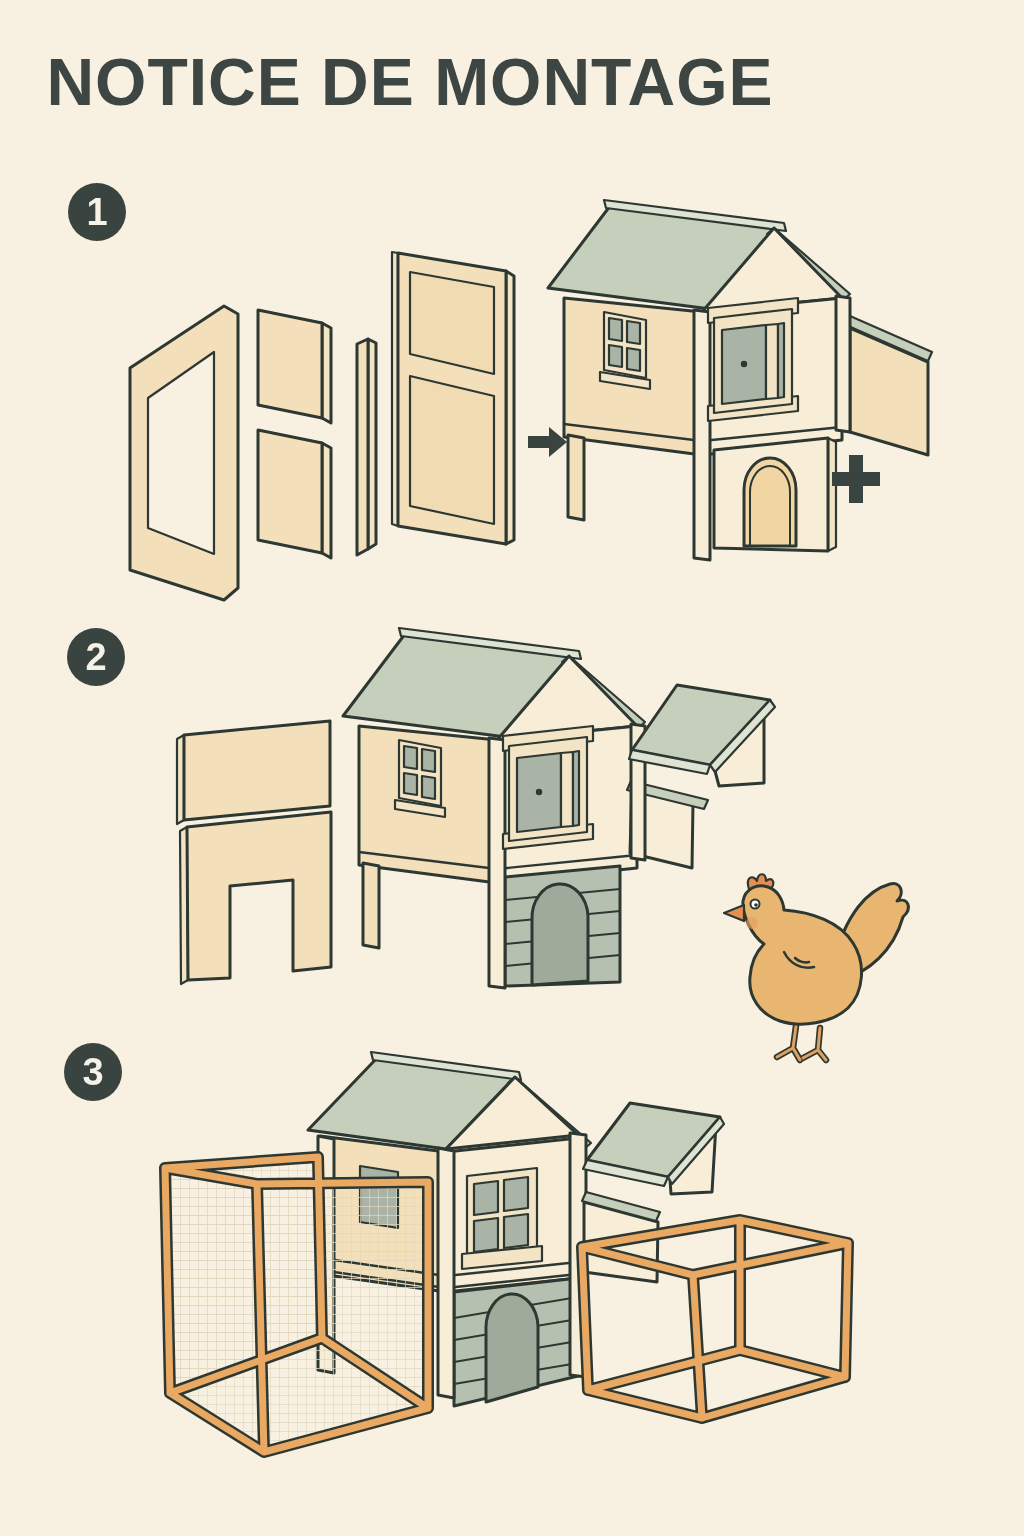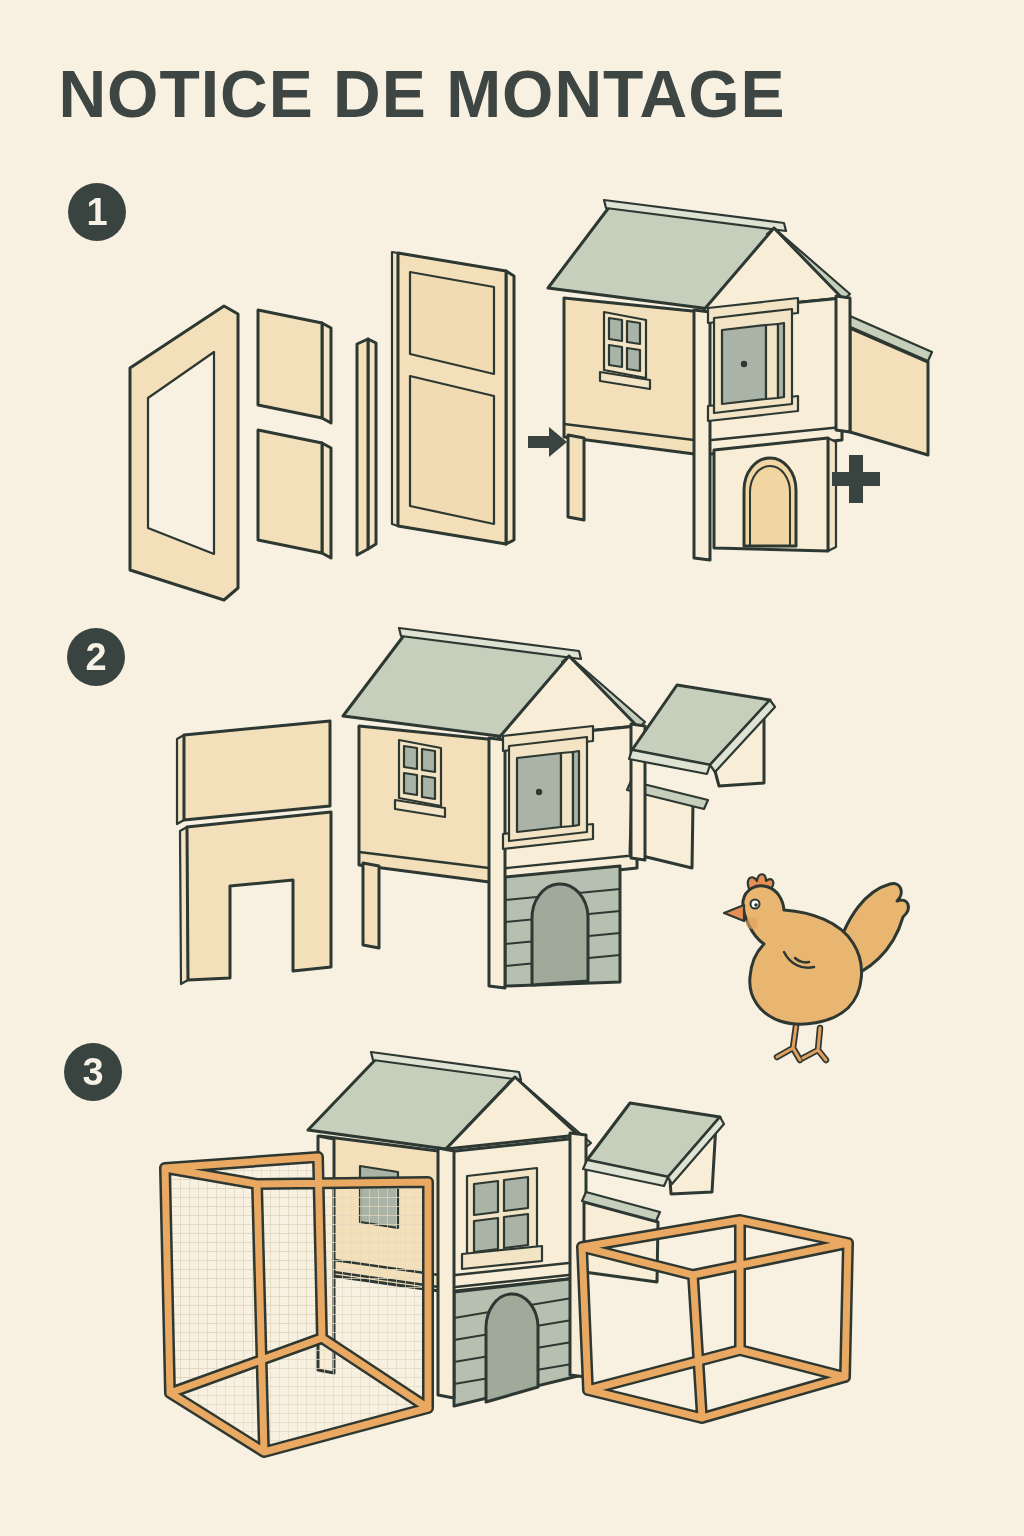--- a/index.html
+++ b/index.html
@@ -2,21 +2,21 @@
 <html style="--c-bg: #f8f1e1; --c-title: #3e4643; --c-badge: #39433f; --c-badgeText: #f7f2e6; --c-outline: #2e3833; --c-panel: #f3e0ba; --c-panelLight: #f8eed8; --c-panelEdge: #f2e4c4; --c-insetBeige: #f0dbb2; --c-roof: #c5cfbb; --c-roofLight: #dfe3d3; --c-windowGray: #a9b4a6; --c-grayPanel: #b6c0b1; --c-grayPanelDark: #9faa9b; --c-doorTan: #f1d6a3; --c-orange: #eaa963; --c-mesh: #e2d8c0; --c-hen: #e9b672; --c-henAccent: #e2a05e; --c-henComb: #e78f52; --c-symbol: #39433f;"><head>
 <meta charset="utf-8">
 <style>
   html,body{margin:0;padding:0;}
   body{
     width:1024px;height:1536px;position:relative;overflow:hidden;
     background:var(--c-bg,#f8f1e1);
     font-family:"Liberation Sans","DejaVu Sans",sans-serif;
   }
   .page-title{
-    position:absolute;top:44px;left:0;width:820px;margin:12px;
+    position:absolute;top:44px;left:0;width:820px;margin:0;
     text-align:center;font-size:66px;font-weight:bold;letter-spacing:1px;
     color:var(--c-title,#3e4643);
   }
   .badge{
     position:absolute;width:58px;height:58px;border-radius:50%;
     background:var(--c-badge,#39433f);
     color:var(--c-badgeText,#f7f2e6);
     font-size:38px;font-weight:bold;text-align:center;line-height:58px;
   }
   #badge-1{left:68px;top:183px;}

